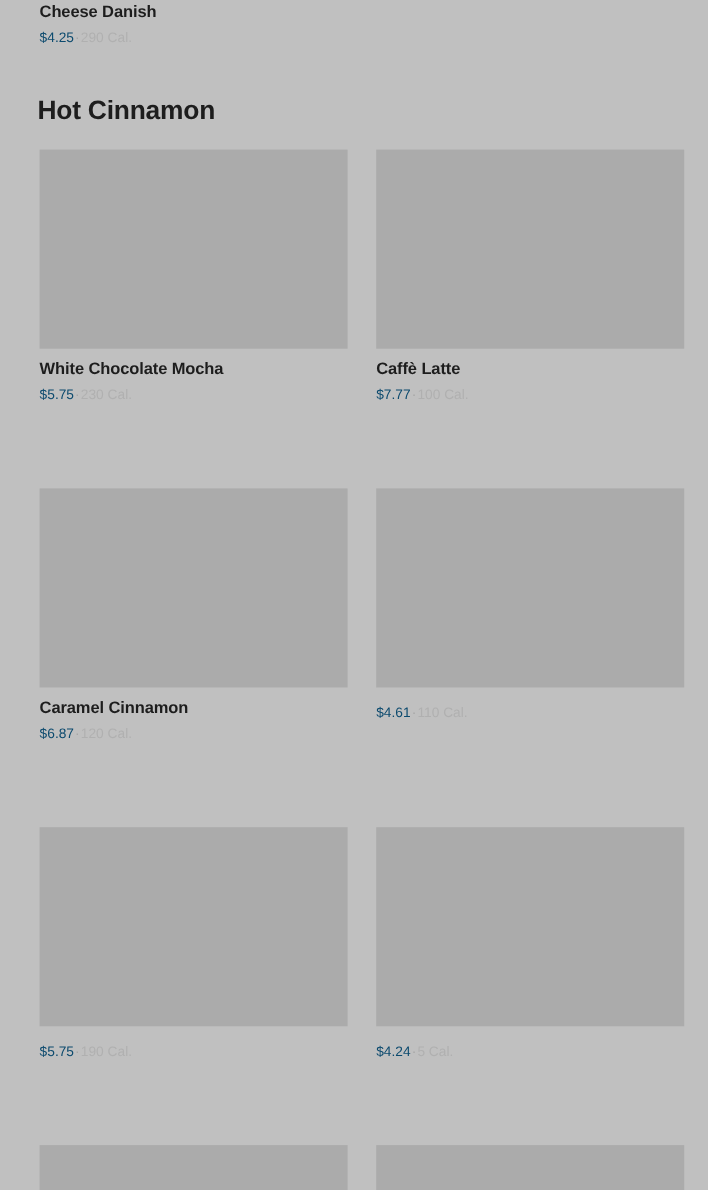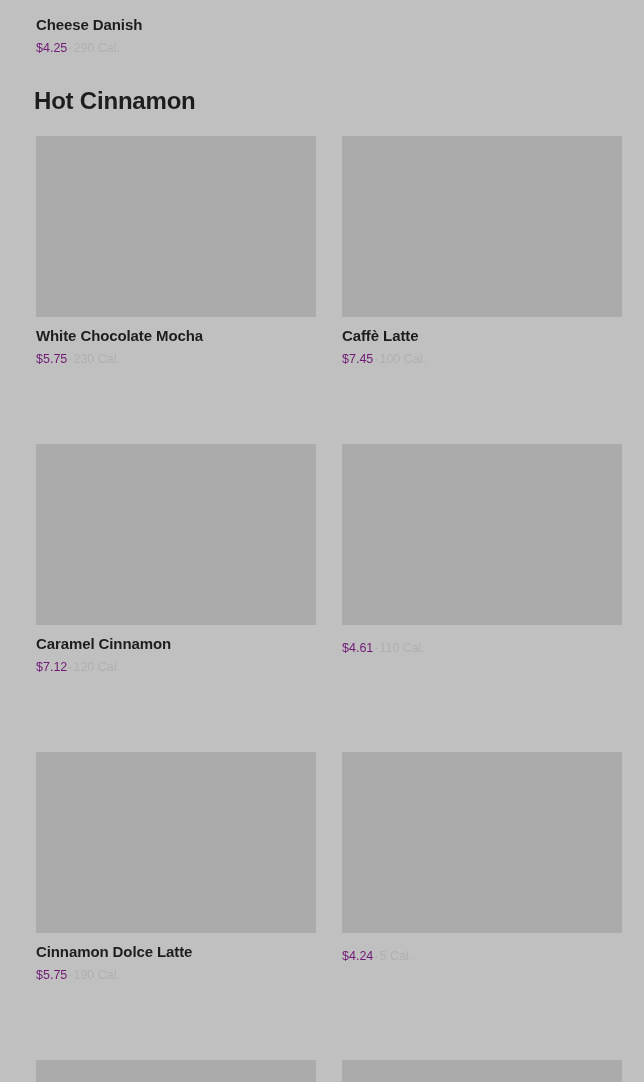--- a/index.html
+++ b/index.html
@@ -24,21 +24,21 @@
 
   
   .top-partial {
     position: absolute;
     left: 36px;
     top: 0;
     width: 280px;
   }
   .top-partial .prod-name {
     margin: 0;
-    padding-top: 15px;
+    padding-top: 1px;
   }
 
   
   .section-heading {
     position: absolute;
     left: 34px;
     top: 86px;
     margin: 0;
     font-size: 24px;
     line-height: 30px;
@@ -84,21 +84,21 @@
   }
 
   .prod-meta {
     font-size: 12.5px;
     line-height: 16px;
     margin-top: 6px;
     color: #a6a6a6;
     white-space: nowrap;
   }
   .prod-meta .price {
-    color: #701a75;
+    color: #0c4a6e;
   }
   .prod-meta .sep {
     color: #a6a6a6;
     padding: 0 1px;
   }
   .prod-meta .cal {
     color: #b0b0b0;
   }
 </style>
 </head>
@@ -125,48 +125,47 @@
           <span class="price">$5.75</span><span class="sep">·</span><span class="cal">230 Cal.</span>
         </div>
       </div>
     </div>
 
     <div class="card">
       <div class="card-thumb"></div>
       <div class="card-body">
         <div class="prod-name">Caffè Latte</div>
         <div class="prod-meta">
-          <span class="price">$7.45</span><span class="sep">·</span><span class="cal">100 Cal.</span>
+          <span class="price">$7.77</span><span class="sep">·</span><span class="cal">100 Cal.</span>
         </div>
       </div>
     </div>
 
     <div class="card">
       <div class="card-thumb"></div>
       <div class="card-body">
         <div class="prod-name">Caramel Cinnamon</div>
         <div class="prod-meta">
-          <span class="price">$7.12</span><span class="sep">·</span><span class="cal">120 Cal.</span>
+          <span class="price">$6.87</span><span class="sep">·</span><span class="cal">120 Cal.</span>
         </div>
       </div>
     </div>
 
     <div class="card">
       <div class="card-thumb"></div>
       <div class="card-body">
         <div class="prod-meta">
           <span class="price">$4.61</span><span class="sep">·</span><span class="cal">110 Cal.</span>
         </div>
       </div>
     </div>
 
     <div class="card">
       <div class="card-thumb"></div>
       <div class="card-body">
-        <div class="prod-name">Cinnamon Dolce Latte</div>
         <div class="prod-meta">
           <span class="price">$5.75</span><span class="sep">·</span><span class="cal">190 Cal.</span>
         </div>
       </div>
     </div>
 
     <div class="card">
       <div class="card-thumb"></div>
       <div class="card-body">
         <div class="prod-meta">

